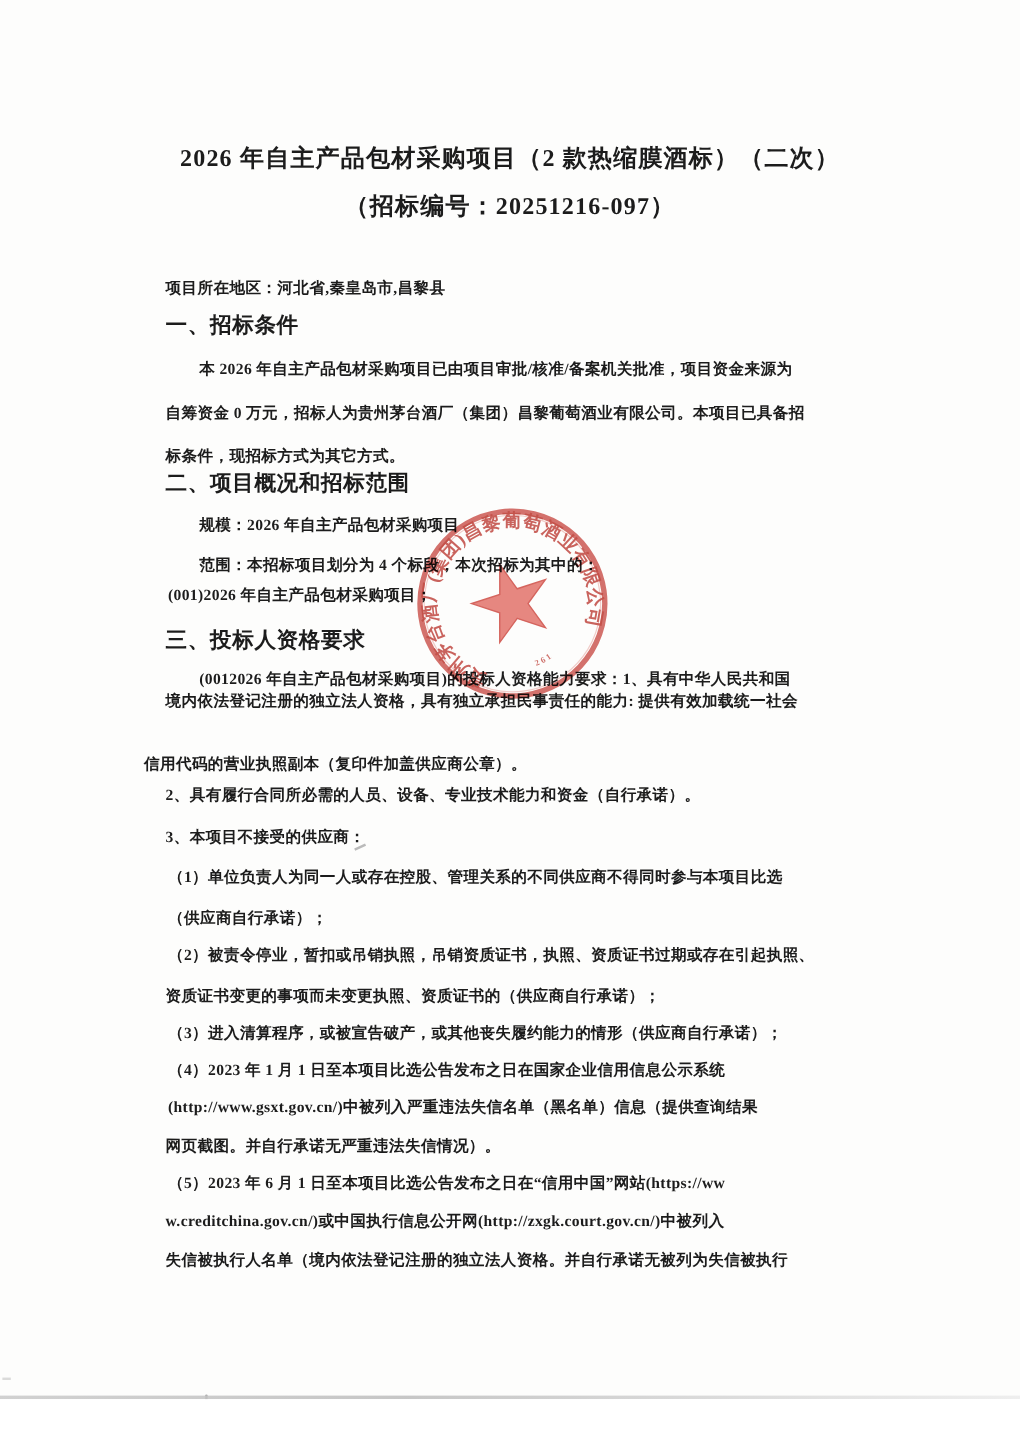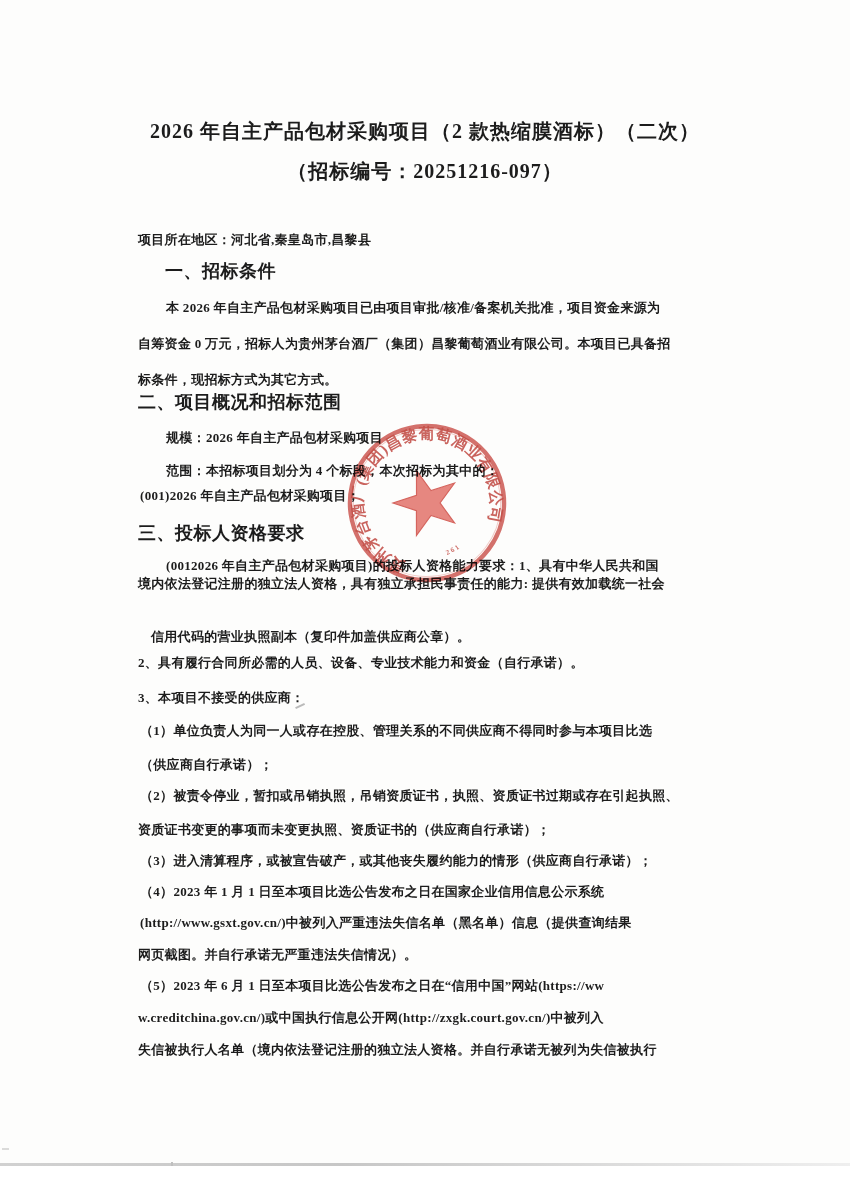--- a/index.html
+++ b/index.html
@@ -62,34 +62,34 @@
 </head>
 <body>
 
 <div class="page">
 
   <div class="doc-title" style="top:118px;">2026 年自主产品包材采购项目（2 款热缩膜酒标）（二次）</div>
   <div class="doc-title" style="top:158px;">（招标编号：20251216-097）</div>
 
   <div class="ln" style="left:138px;top:229px;">项目所在地区：河北省,秦皇岛市,昌黎县</div>
 
-  <div class="sec-heading" style="left:138px;top:259px;margin-left:27px;">一、招标条件</div>
+  <div class="sec-heading" style="left:138px;top:259px;">一、招标条件</div>
   <div class="ln" style="left:166px;top:297px;">本 2026 年自主产品包材采购项目已由项目审批/核准/备案机关批准，项目资金来源为</div>
   <div class="ln" style="left:138px;top:333px;">自筹资金 0 万元，招标人为贵州茅台酒厂（集团）昌黎葡萄酒业有限公司。本项目已具备招</div>
   <div class="ln" style="left:138px;top:369px;">标条件，现招标方式为其它方式。</div>
 
   <div class="sec-heading" style="left:138px;top:390px;">二、项目概况和招标范围</div>
   <div class="ln" style="left:166px;top:427px;">规模：2026 年自主产品包材采购项目</div>
   <div class="ln" style="left:166px;top:460px;">范围：本招标项目划分为 4 个标段，本次招标为其中的：</div>
   <div class="ln" style="left:140px;top:485px;">(001)2026 年自主产品包材采购项目；</div>
 
   <div class="sec-heading" style="left:138px;top:521px;">三、投标人资格要求</div>
   <div class="ln" style="left:166px;top:555px;">(0012026 年自主产品包材采购项目)的投标人资格能力要求：1、具有中华人民共和国</div>
   <div class="ln" style="left:138px;top:573px;">境内依法登记注册的独立法人资格，具有独立承担民事责任的能力: 提供有效加载统一社会</div>
-  <div class="ln" style="left:151px;top:626px;">信用代码的营业执照副本（复印件加盖供应商公章）。</div>
+  <div class="ln" style="left:120px;top:626px;">信用代码的营业执照副本（复印件加盖供应商公章）。</div>
   <div class="ln" style="left:138px;top:652px;">2、具有履行合同所必需的人员、设备、专业技术能力和资金（自行承诺）。</div>
   <div class="ln" style="left:138px;top:687px;">3、本项目不接受的供应商：</div>
   <div class="ln" style="left:140px;top:720px;">（1）单位负责人为同一人或存在控股、管理关系的不同供应商不得同时参与本项目比选</div>
   <div class="ln" style="left:140px;top:754px;">（供应商自行承诺）；</div>
   <div class="ln" style="left:140px;top:785px;">（2）被责令停业，暂扣或吊销执照，吊销资质证书，执照、资质证书过期或存在引起执照、</div>
   <div class="ln" style="left:138px;top:819px;">资质证书变更的事项而未变更执照、资质证书的（供应商自行承诺）；</div>
   <div class="ln" style="left:140px;top:850px;">（3）进入清算程序，或被宣告破产，或其他丧失履约能力的情形（供应商自行承诺）；</div>
   <div class="ln" style="left:140px;top:881px;">（4）2023 年 1 月 1 日至本项目比选公告发布之日在国家企业信用信息公示系统</div>
   <div class="ln" style="left:140px;top:912px;">(http://www.gsxt.gov.cn/)中被列入严重违法失信名单（黑名单）信息（提供查询结果</div>
   <div class="ln" style="left:138px;top:944px;">网页截图。并自行承诺无严重违法失信情况）。</div>

